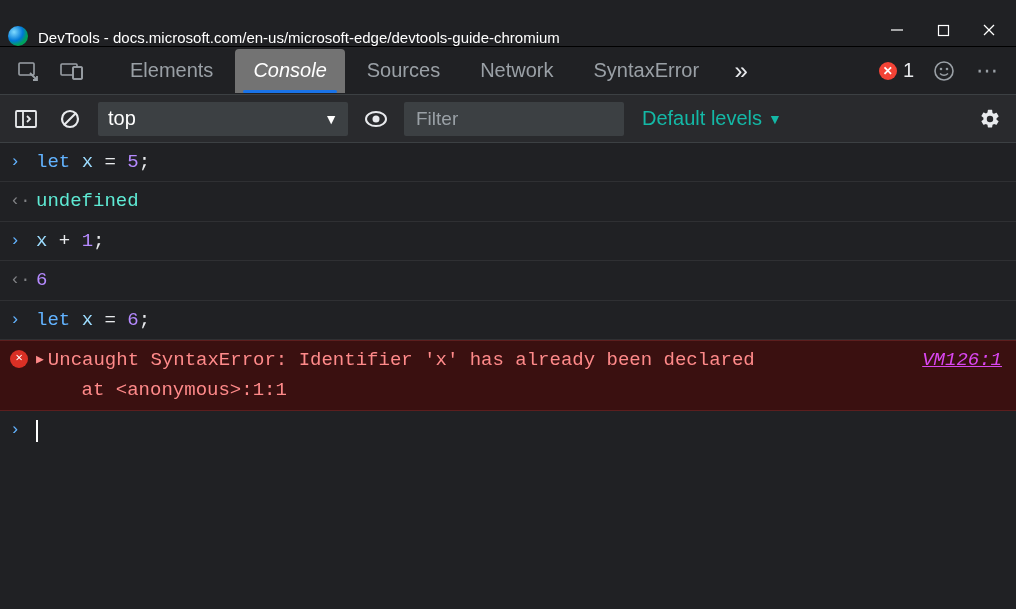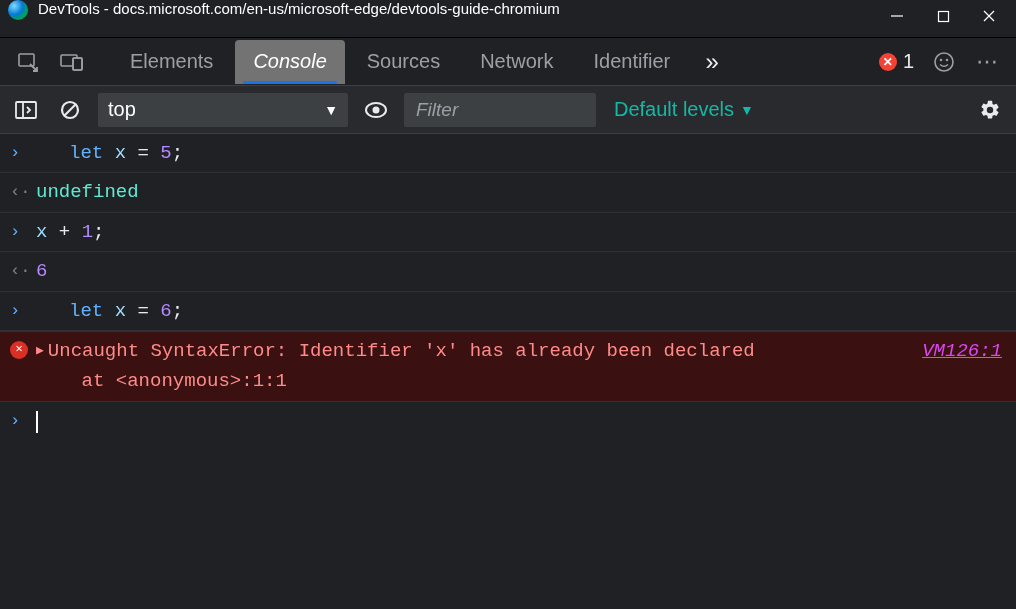--- a/index.html
+++ b/index.html
@@ -5,24 +5,24 @@
   * { box-sizing: border-box; margin: 0; padding: 0; }
   html, body { width: 1016px; height: 609px; overflow: hidden; }
   body {
     background: #202124;
     font-family: "Segoe UI", Arial, sans-serif;
     color: #e8eaed;
     font-size: 14px;
   }
   
   .titlebar {
-    height: 38px;
+    height: 47px;
     background: #202124;
     display: flex;
-    align-items: flex-start;
+    align-items: flex-end;
     padding: 0 4px 0 8px;
     border-bottom: 1px solid #000;
   }
   .edge-icon {
     width: 20px; height: 20px;
     border-radius: 50%;
     background: radial-gradient(circle at 30% 30%, #7fdbff 0%, #0078d7 45%, #00a650 70%, #0078d7 100%);
     margin-right: 10px;
     flex-shrink: 0;
   }
@@ -110,26 +110,25 @@
     border-radius: 2px;
     padding: 4px 10px;
     height: 34px;
     display: flex; align-items: center; justify-content: space-between;
     width: 250px;
   }
   .filter-input {
     background: #3c4043;
     border: none;
     height: 34px;
-    width: 192px;
+    width: 220px;
     padding: 0 12px;
     color: #a3a3a3;
     font-size: 19px;
     border-radius: 2px;
-    font-style: italic;
   }
   .filter-input::placeholder { color: #9aa0a6; }
   .levels {
     font-size: 20px; color: #14b8a6;
     display: flex; align-items: center; gap: 6px;
     padding: 0 6px;
   }
   .fb-spacer { flex: 1; }
 
   
@@ -147,21 +146,21 @@
   .gutter {
     width: 26px;
     flex-shrink: 0;
     color: #62b3ff;
     font-size: 17px;
     display: flex;
     padding-top: 1px;
   }
   .gutter.dim { color: #808285; }
   .code { flex: 1; white-space: pre; }
-  .tok-kw   { color: #62b3ff; margin-left: 33px; }
+  .tok-kw   { color: #62b3ff; }
   .tok-id   { color: #9cdcfe; }
   .tok-op   { color: #e8eaed; }
   .tok-num  { color: #b58aff; }
   .tok-und  { color: #5eead4; }
   .tok-res  { color: #b58aff; }
 
   .row.error {
     background: #3a1010;
     border-top: 1px solid #5c1e1e;
     border-bottom: 1px solid #5c1e1e;
@@ -225,21 +224,21 @@
         <rect x="1" y="3" width="16" height="11" rx="1"></rect>
         <rect x="13" y="6" width="9" height="12" rx="1" fill="#202124"></rect>
         <rect x="13" y="6" width="9" height="12" rx="1"></rect>
       </svg>
   </div>
   <div style="width:12px"></div>
   <div class="tab">Elements</div>
   <div class="tab active">Console</div>
   <div class="tab">Sources</div>
   <div class="tab">Network</div>
-  <div class="tab">Identifier</div>
+  <div class="tab">SyntaxError</div>
   <div class="ts-icon" style="font-size:24px;color:#e8eaed;">»</div>
   <div class="tabstrip-spacer"></div>
   <div class="badge-box">
     <div class="err-dot">✕</div>
     <span class="err-count">1</span>
   </div>
   <div class="smile">
     <svg width="22" height="22" viewBox="0 0 22 22" stroke="#9aa0a6" fill="none" stroke-width="1.6">
         <circle cx="11" cy="11" r="9"></circle>
         <circle cx="8" cy="9" r="0.5" fill="#9aa0a6"></circle>

